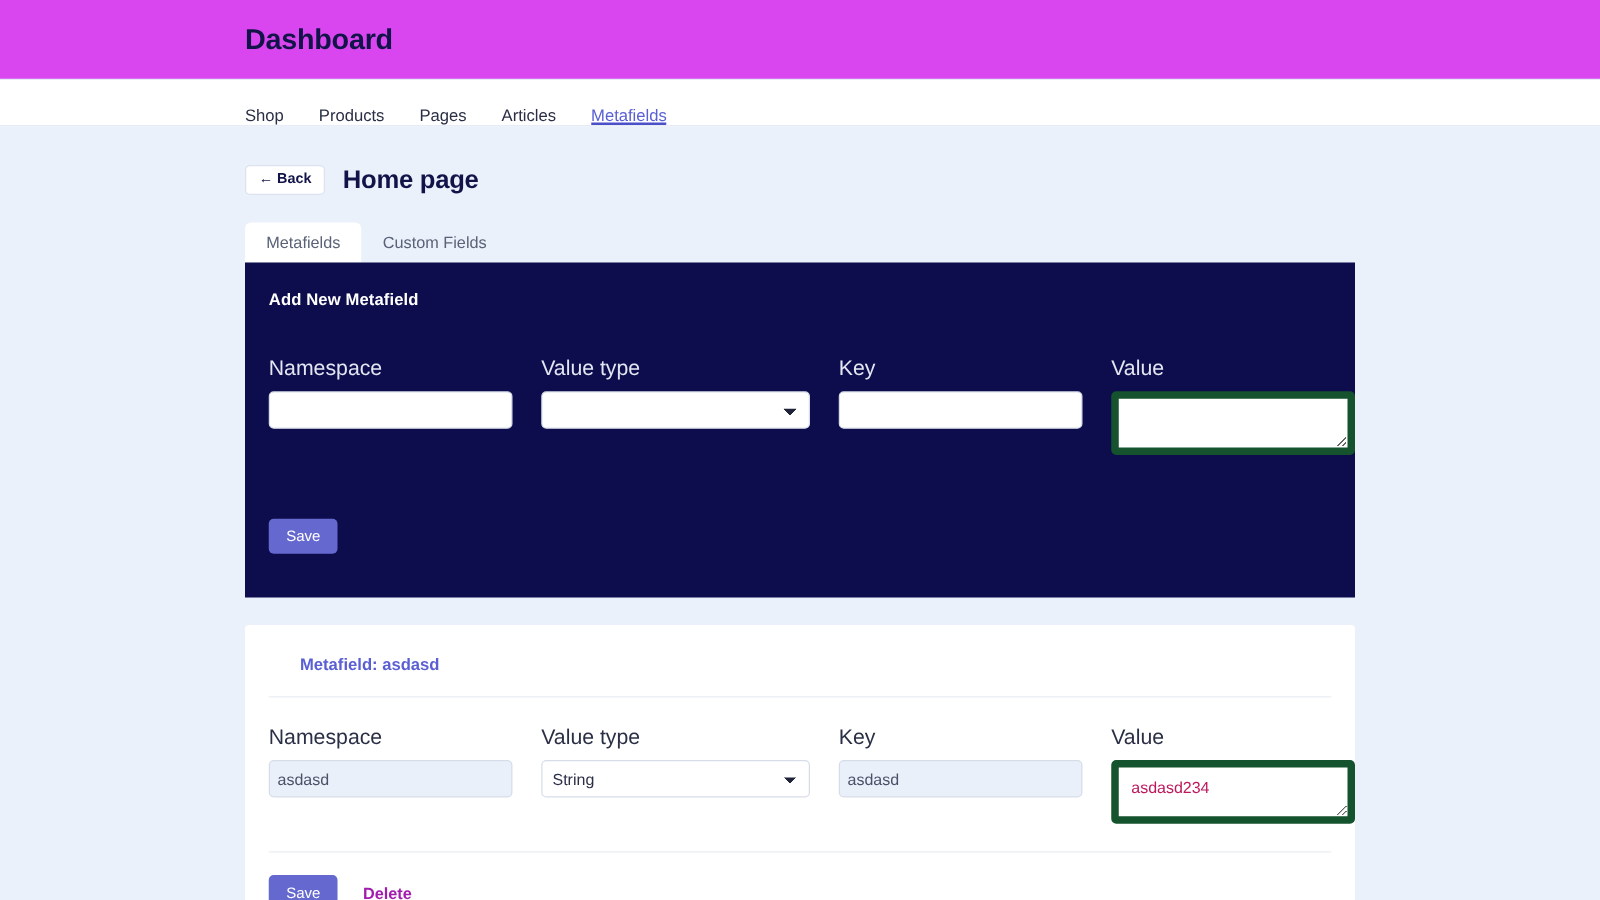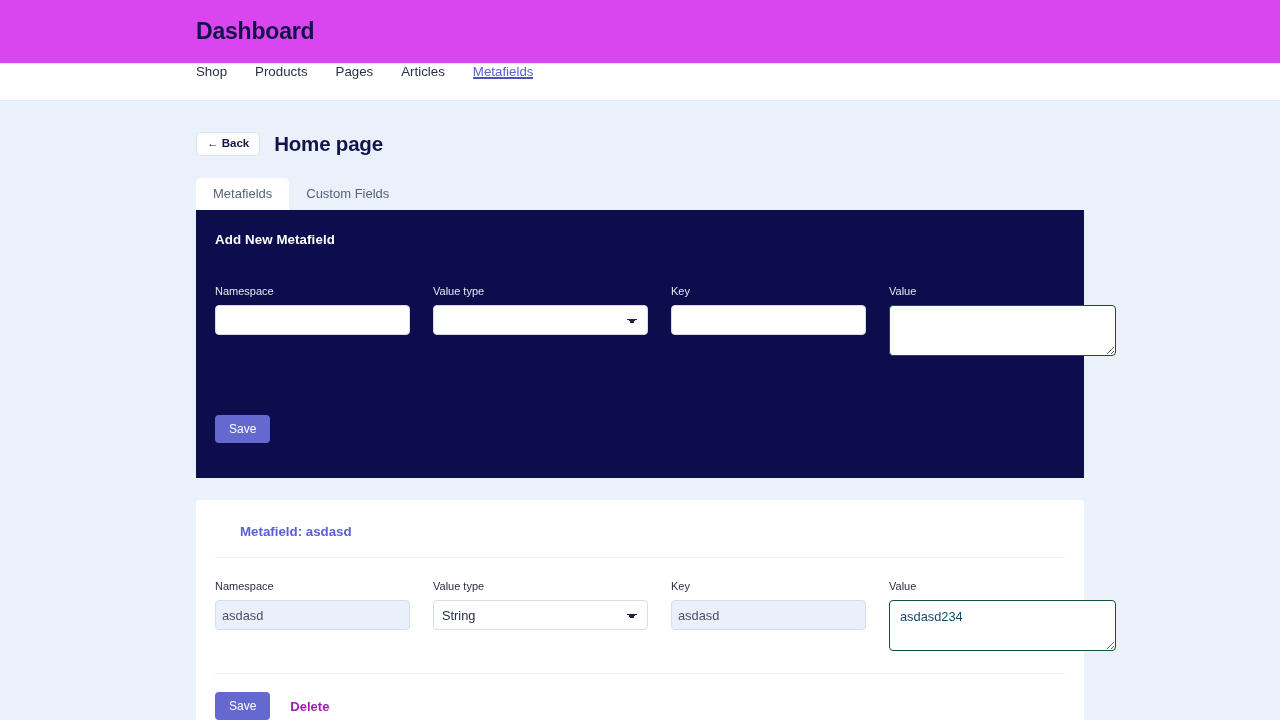--- a/index.html
+++ b/index.html
@@ -27,21 +27,21 @@
     color: #121449;
     letter-spacing: -0.2px;
   }
 
   
   .navbar {
     height: 37px;
     background: #ffffff;
     border-bottom: 1px solid #e6ecf5;
     display: flex;
-    align-items: flex-start;
+    align-items: flex-end;
     padding-left: 196px;
   }
   .nav-item {
     display: flex;
     align-items: center;
     font-size: 13.3px;
     color: #2a2f45;
     margin-right: 28px;
     cursor: pointer;
     position: relative;
@@ -117,21 +117,21 @@
   }
 
   .field-grid {
     display: flex;
     margin-top: 38px;
   }
   .field-col { width: 217px; margin-right: 23px; }
   .field-col:last-child { margin-right: 0; }
 
   .field-label {
-    font-size: 11px;
+    font-size: 17px;
     color: #2a2f45;
     margin-bottom: 8px;
     display: block;
   }
   .dark-panel .field-label { color: #e4e6f2; }
 
   .txt-input {
     width: 195px;
     height: 30px;
     border: 1px solid #d7dde8;
@@ -159,27 +159,27 @@
     background-image:
       linear-gradient(45deg, transparent 50%, #20243a 50%),
       linear-gradient(135deg, #20243a 50%, transparent 50%);
     background-position:
       calc(100% - 15px) 13px,
       calc(100% - 10px) 13px;
     background-size: 5px 5px, 5px 5px;
     background-repeat: no-repeat;
   }
   .area-input {
-    width: 227px;
+    width: 195px;
     height: 51px;
-    border: 1px solid #14532d;
+    border: 6px solid #14532d;
     border-radius: 4px;
     background: #ffffff;
     font-size: 12.8px;
-    color: #0c4a6e;
+    color: #be185d;
     padding: 8px 10px;
     font-family: "Liberation Sans", sans-serif;
     outline: none;
     resize: both;
     display: block;
   }
 
   .btn-primary {
     background: #6568cf;
     color: #ffffff;

